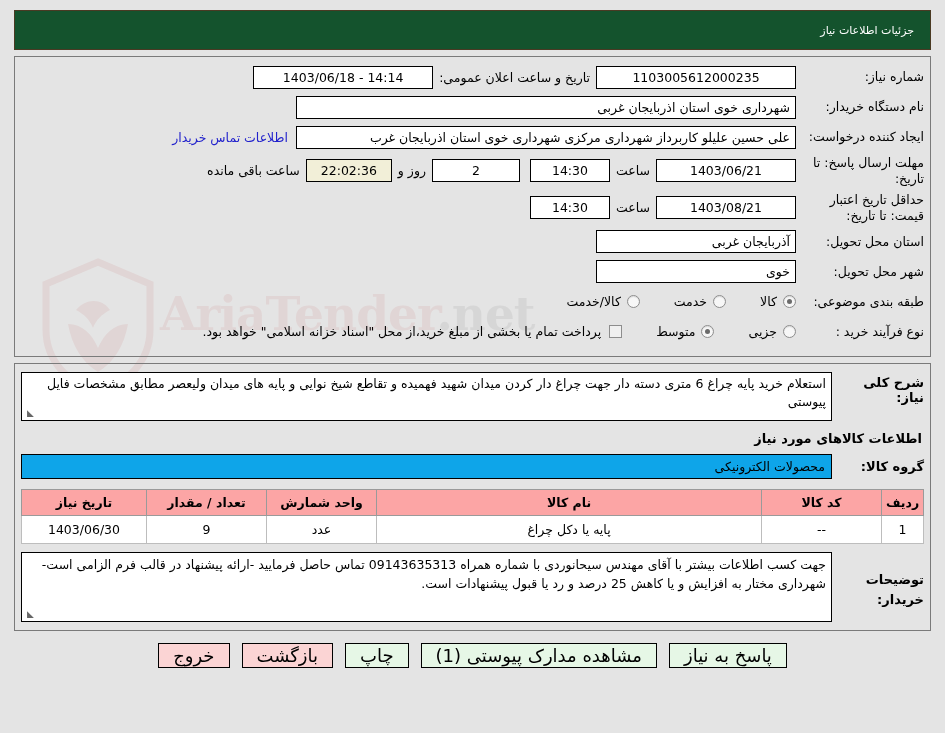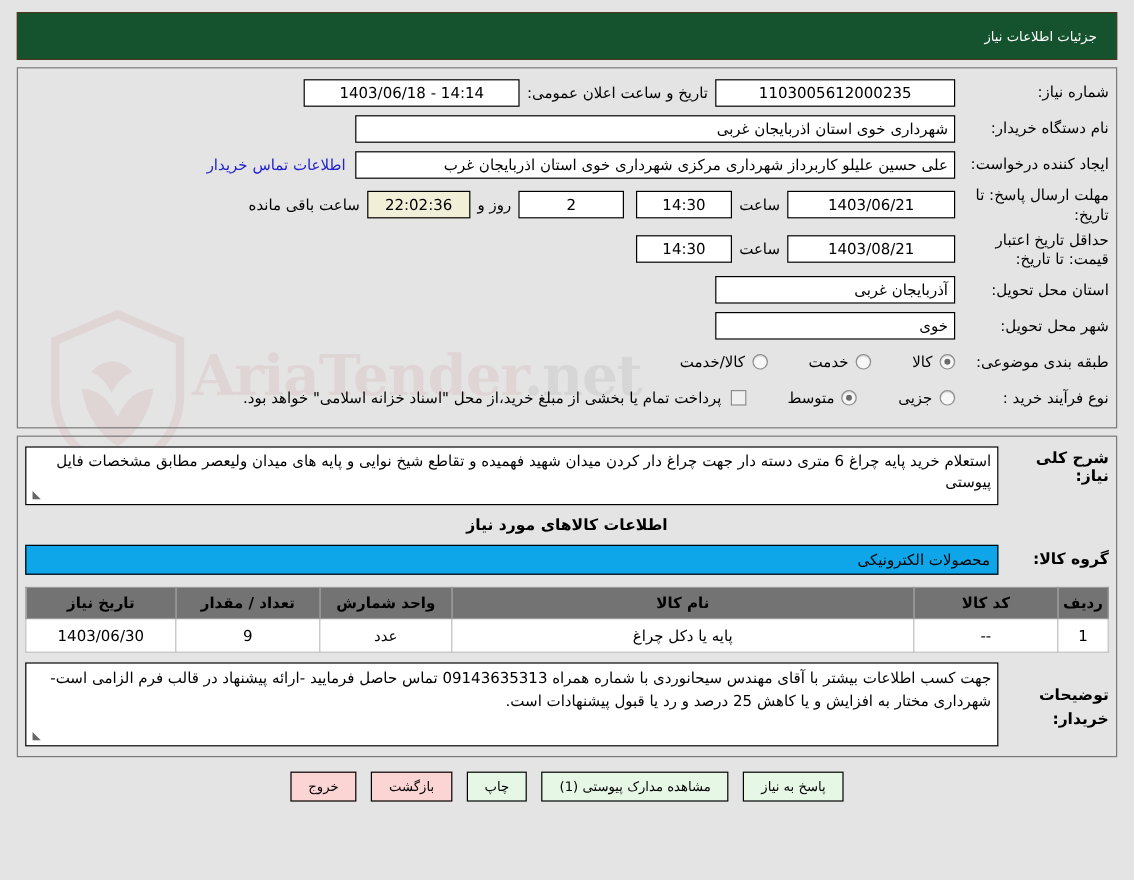--- a/index.html
+++ b/index.html
@@ -150,21 +150,21 @@
     padding: 2px 5px 8px 5px;
     position: relative;
     text-align: right;
   }
   .resize-grip {
     position: absolute; left: 2px; bottom: 1px;
     width: 10px; height: 10px;
     color: #666; font-size: 9px; line-height: 9px;
   }
   .section-head {
-    font-size: 13px; font-weight: bold; text-align: center;
+    font-size: 13px; font-weight: bold; text-align: right;
     margin: 10px 2px 8px 2px;
   }
   .group-row { display: flex; align-items: center; margin-bottom: 10px; }
   .group-lbl {
     width: 92px; flex: 0 0 92px; text-align: right;
     font-size: 13px; font-weight: bold; padding-left: 6px;
   }
   .group-fld {
     flex: 1; border: 1px solid #000; background: #0ea5e9;
     height: 25px; line-height: 23px; font-size: 12.5px;
@@ -172,21 +172,21 @@
   }
 
   
   table.items {
     width: 100%;
     border-collapse: collapse;
     font-size: 12.5px;
     background: #fff;
   }
   table.items th {
-    background: #737373;
+    background: #fca5a5;
     border: 1px solid #9a9a9a;
     font-weight: bold;
     height: 26px;
     text-align: center;
     color: #000;
   }
   table.items td {
     background: #fff;
     border: 1px solid #bdbdbd;
     height: 28px;
@@ -214,21 +214,21 @@
 
   
   .btnbar {
     position: relative; z-index: 2;
     display: flex; align-items: center; justify-content: center;
     gap: 12px; margin-top: 12px;
   }
   .btn {
     border: 1px solid #000;
     height: 25px; line-height: 23px;
-    font-size: 11px;
+    font-size: 18px;
     padding: 0 14px;
     cursor: pointer;
     text-align: center;
     white-space: nowrap;
   }
   .btn.green { background: #e6f7e6; }
   .btn.pink  { background: #fbd4d4; }
 </style>
 </head>
 <body>

